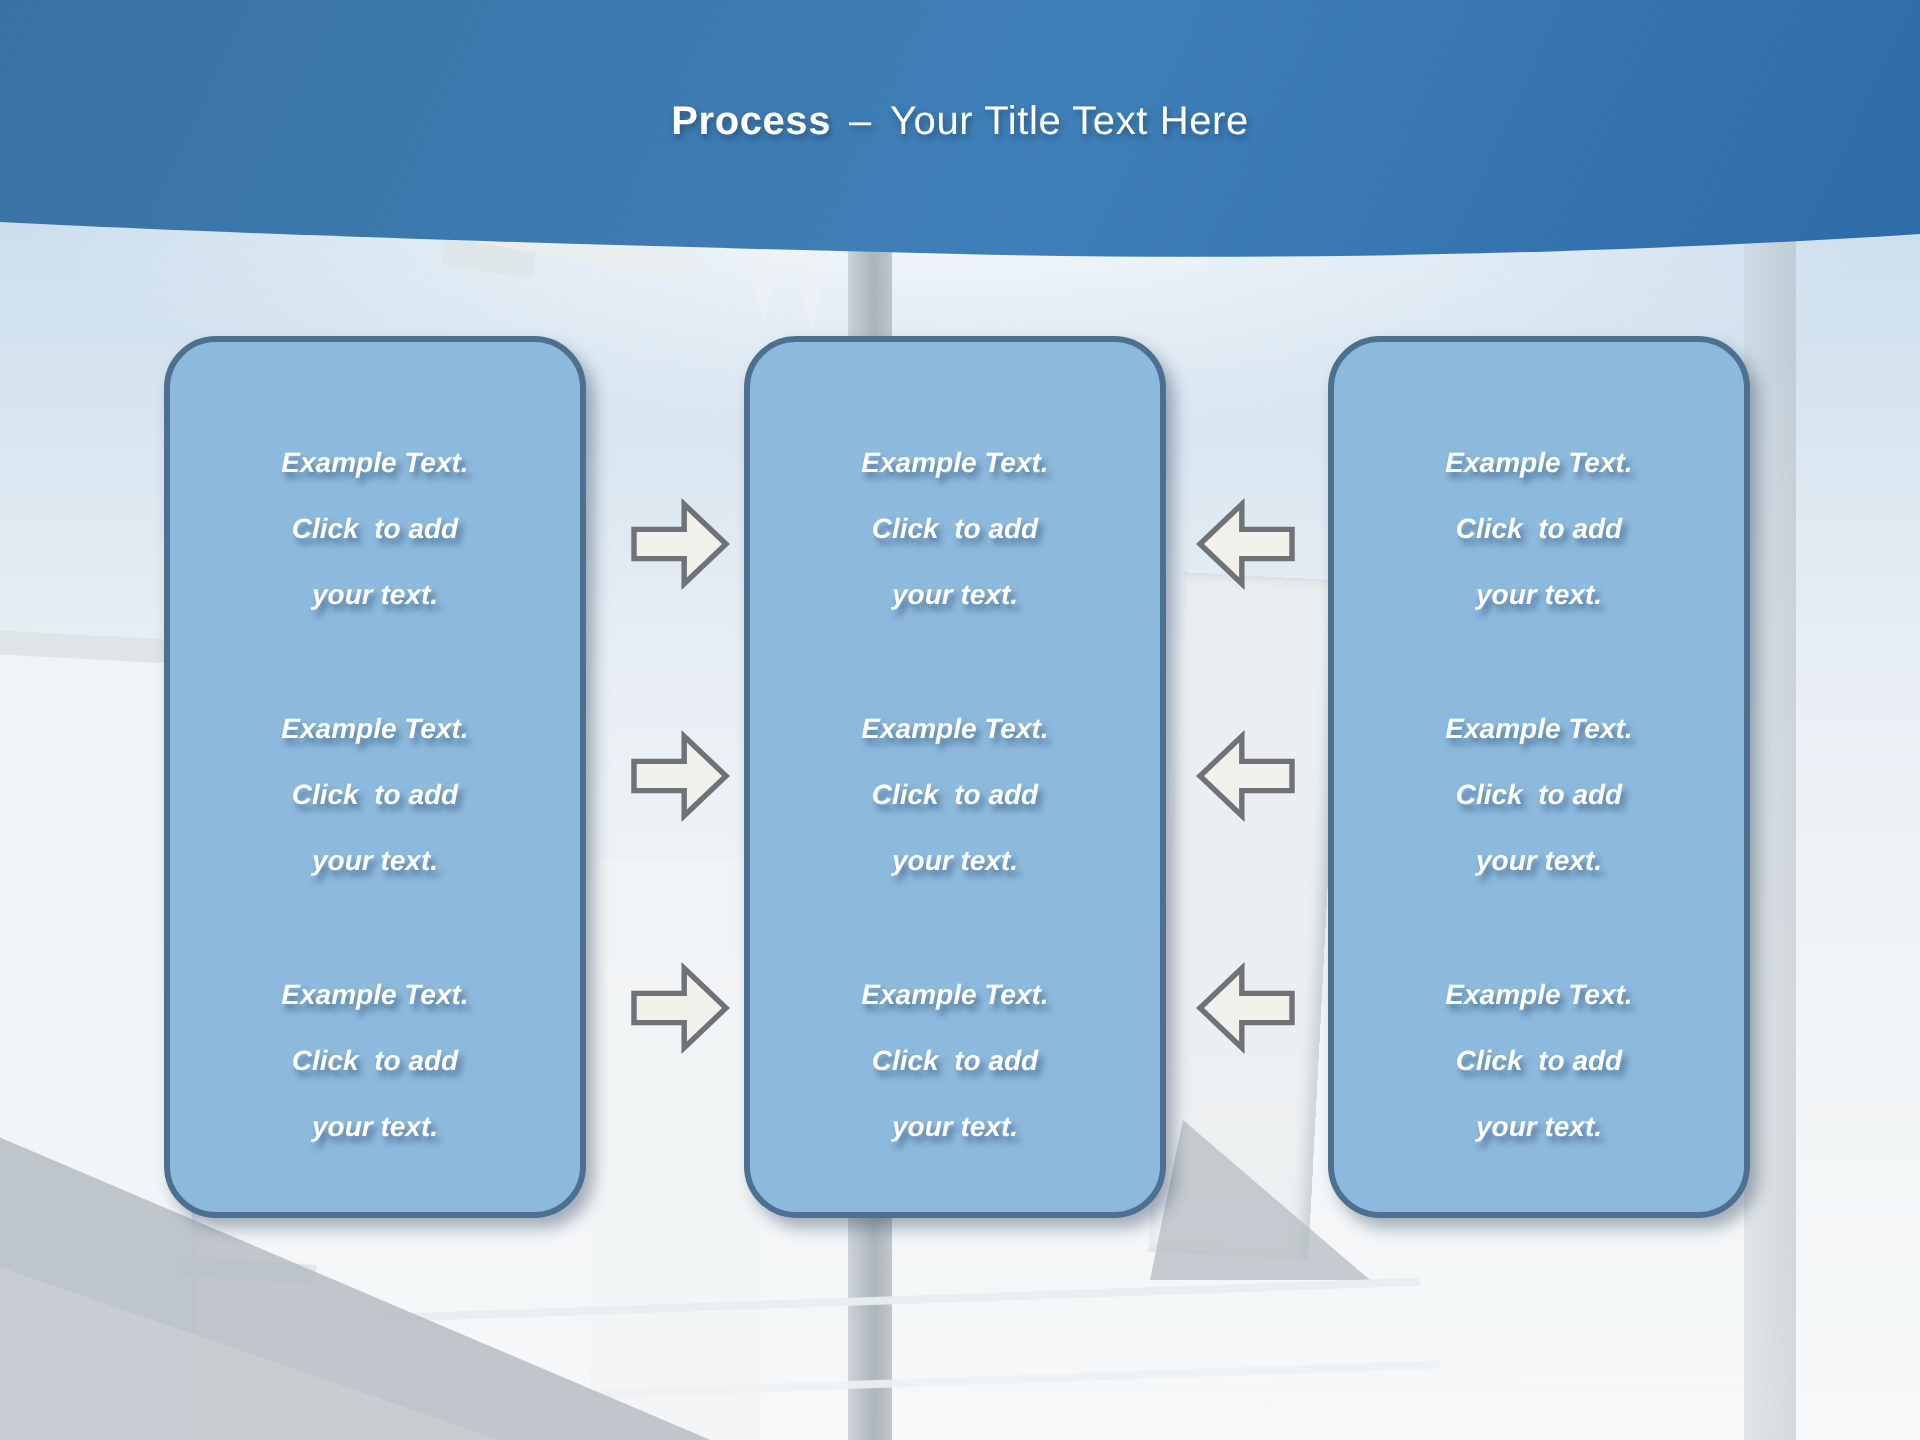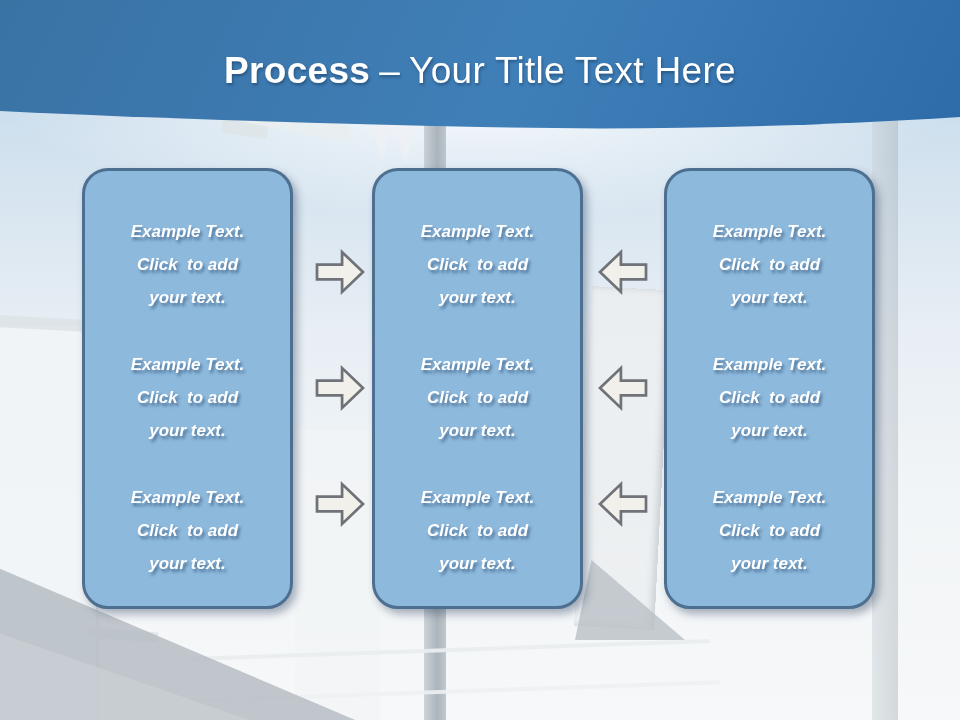--- a/index.html
+++ b/index.html
@@ -36,21 +36,21 @@
   .pole-right{left:872px;top:120px;width:26px;height:600px;opacity:.45;
     background:linear-gradient(90deg,#c9d0d5,#a8b2b9);}
   
   .header-band{
     position:absolute;left:0;top:0;width:960px;height:135px;
     background:linear-gradient(115deg,var(--header-top,#3a72a4) 0%,var(--header-mid,#3f7fb8) 55%,var(--header-bottom,#2e6ba9) 100%);
     clip-path:path("M0,0 H960 V117 C820,126 650,131 480,127 C310,123 140,118 0,111 Z");
   }
   .slide-title{
     position:absolute;left:0;top:50px;width:960px;text-align:center;
-    color:var(--title-text,#fff);font-size:37px;letter-spacing:.3px;
+    color:var(--title-text,#fff);font-size:20px;letter-spacing:.3px;
     text-shadow:1px 2px 3px rgba(15,40,70,.45);
   }
   .slide-title .emph{font-weight:700;}
   .slide-title .sep{font-weight:400;margin:0 9px;}
   .slide-title .rest{font-weight:400;}
   
   .process-box{
     position:absolute;top:168px;width:211px;height:441px;box-sizing:border-box;
     background:var(--box-fill,#8db9dd);
     border:3px solid var(--box-border,#4d7090);
@@ -58,21 +58,21 @@
     box-shadow:4px 5px 8px rgba(40,60,90,.4);
     display:flex;flex-direction:column;justify-content:space-between;
     padding:44px 10px 26px 10px;
   }
   .box-left{left:82px;}
   .box-middle{left:372px;}
   .box-right{left:664px;}
   .box-paragraph{
     margin:0;white-space:pre-wrap;text-align:center;
     color:var(--box-text,#fff);font-style:italic;font-weight:600;
-    font-size:17px;line-height:33px;
+    font-size:14px;line-height:33px;
     text-shadow:2px 3px 3px rgba(30,60,95,.55);
   }
   
   .arrow{position:absolute;width:52px;height:46px;}
   .arrow polygon{
     fill:var(--arrow-fill,#f2f0eb);
     stroke:var(--arrow-stroke,#6f7377);
     stroke-width:2.6;stroke-linejoin:miter;
   }
   .ar1{top:249px;} .ar2{top:365px;} .ar3{top:481px;}

